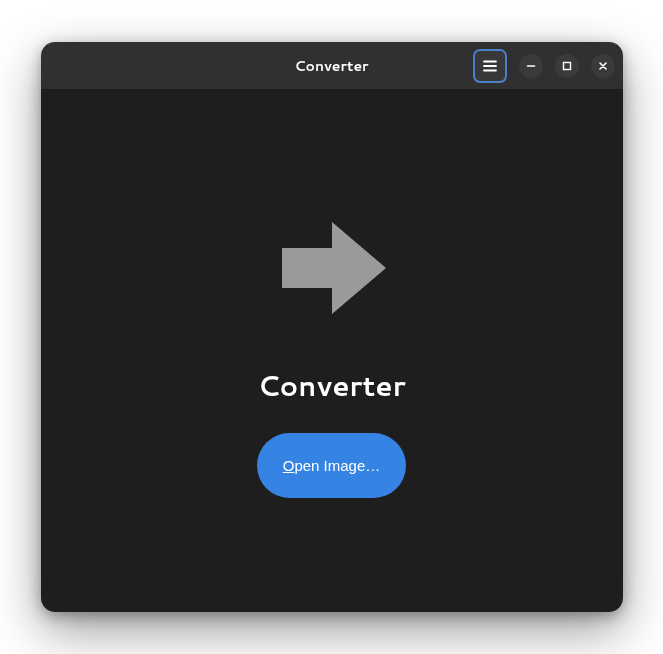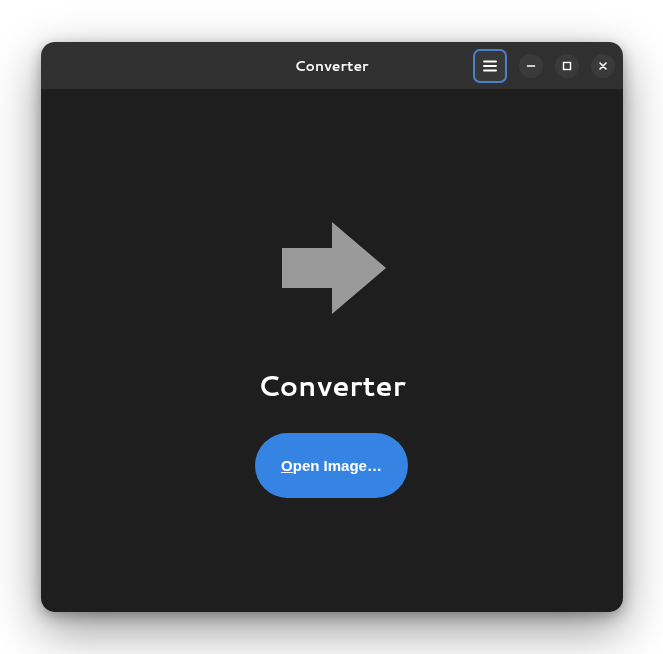--- a/index.html
+++ b/index.html
@@ -97,21 +97,21 @@
       font-weight: 800;
     }
     .open-btn {
       margin-top: 0;
       background: #3584e4;
       color: #fff;
       border: none;
       border-radius: 999px;
       padding: 24px 26px;
       font-size: 15px;
-      font-weight: 700;
+      font-weight: 400;
       cursor: pointer;
     }
     .open-btn .mnemonic {
       text-decoration: underline;
     }
   </style>
 </head>
 <body>
 
 <div class="window">

